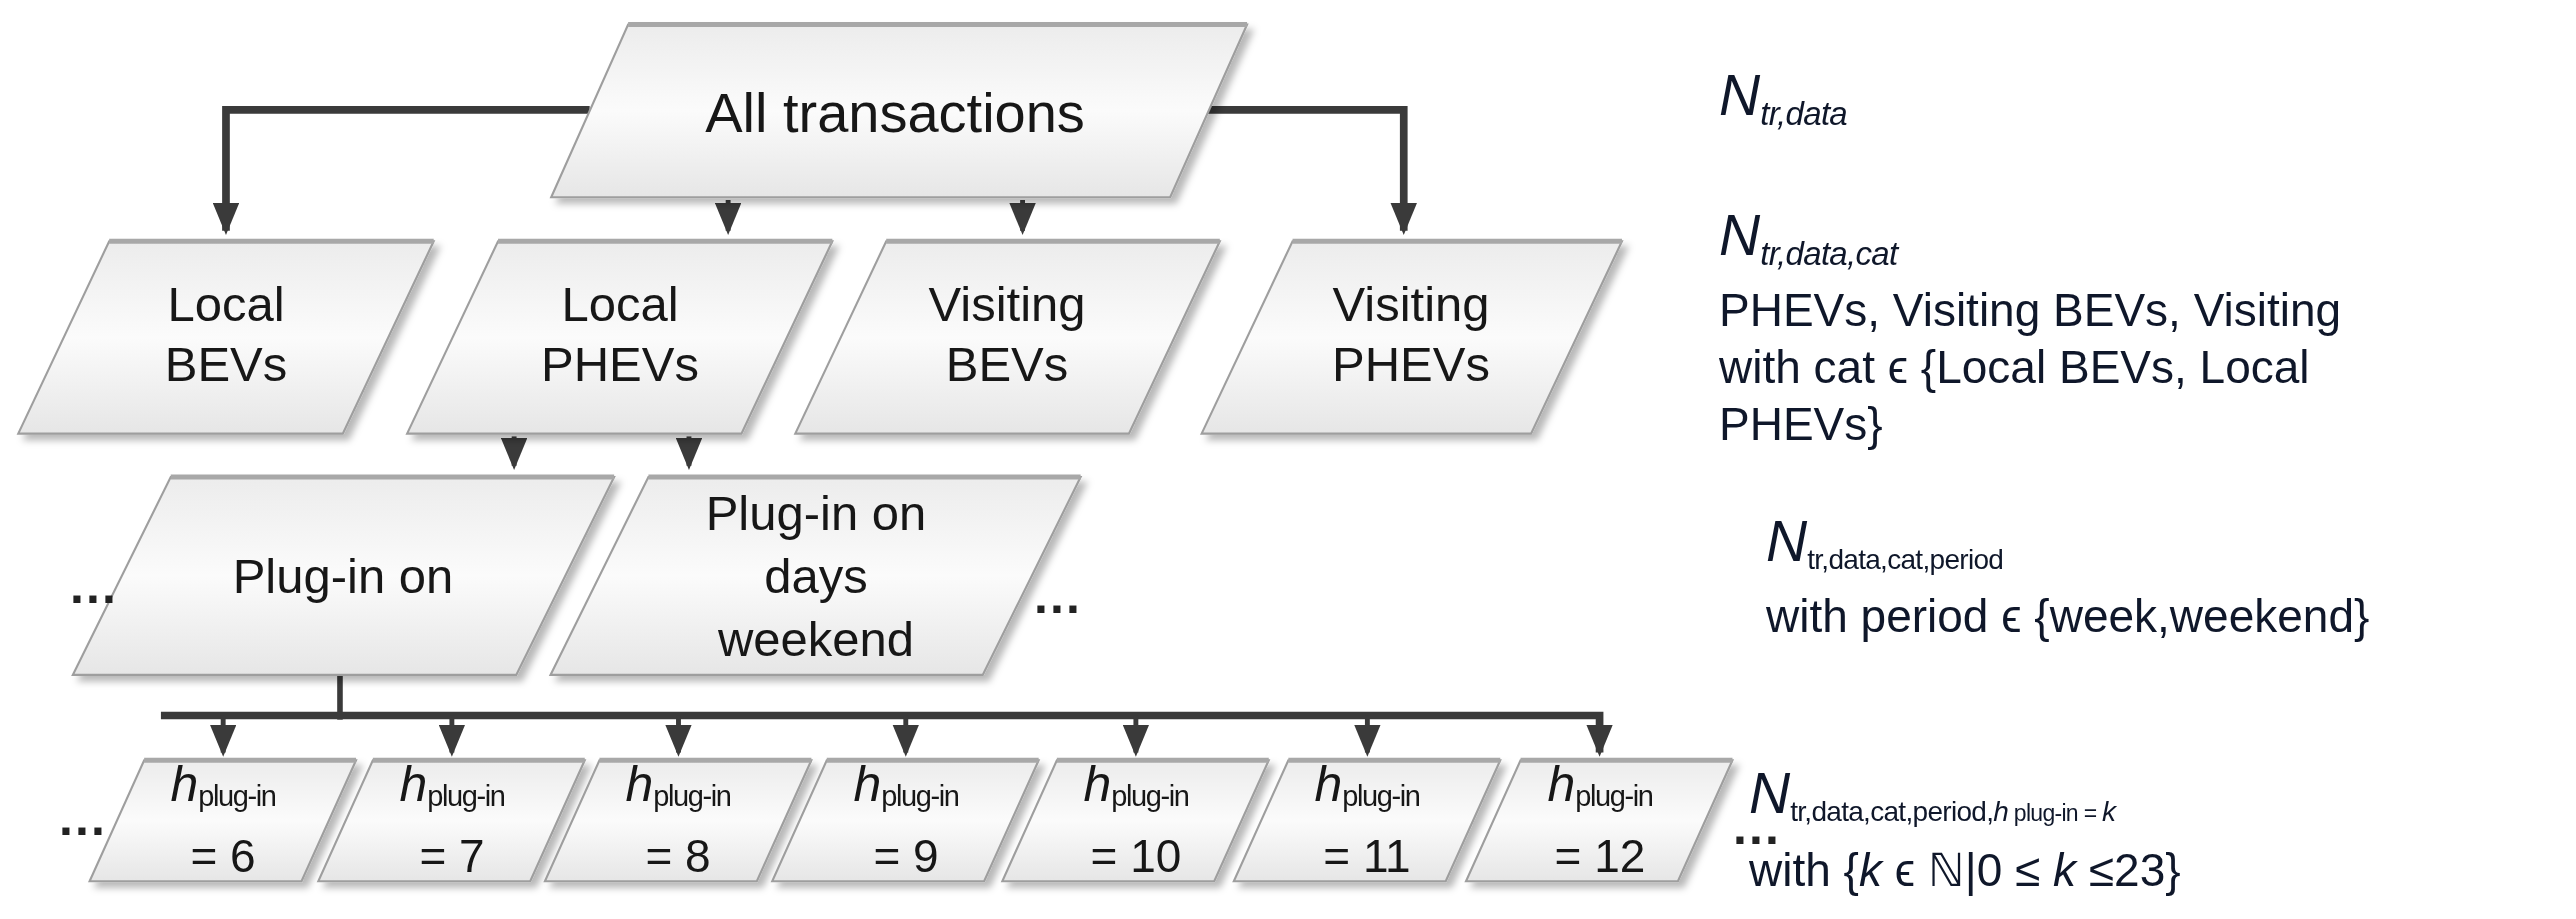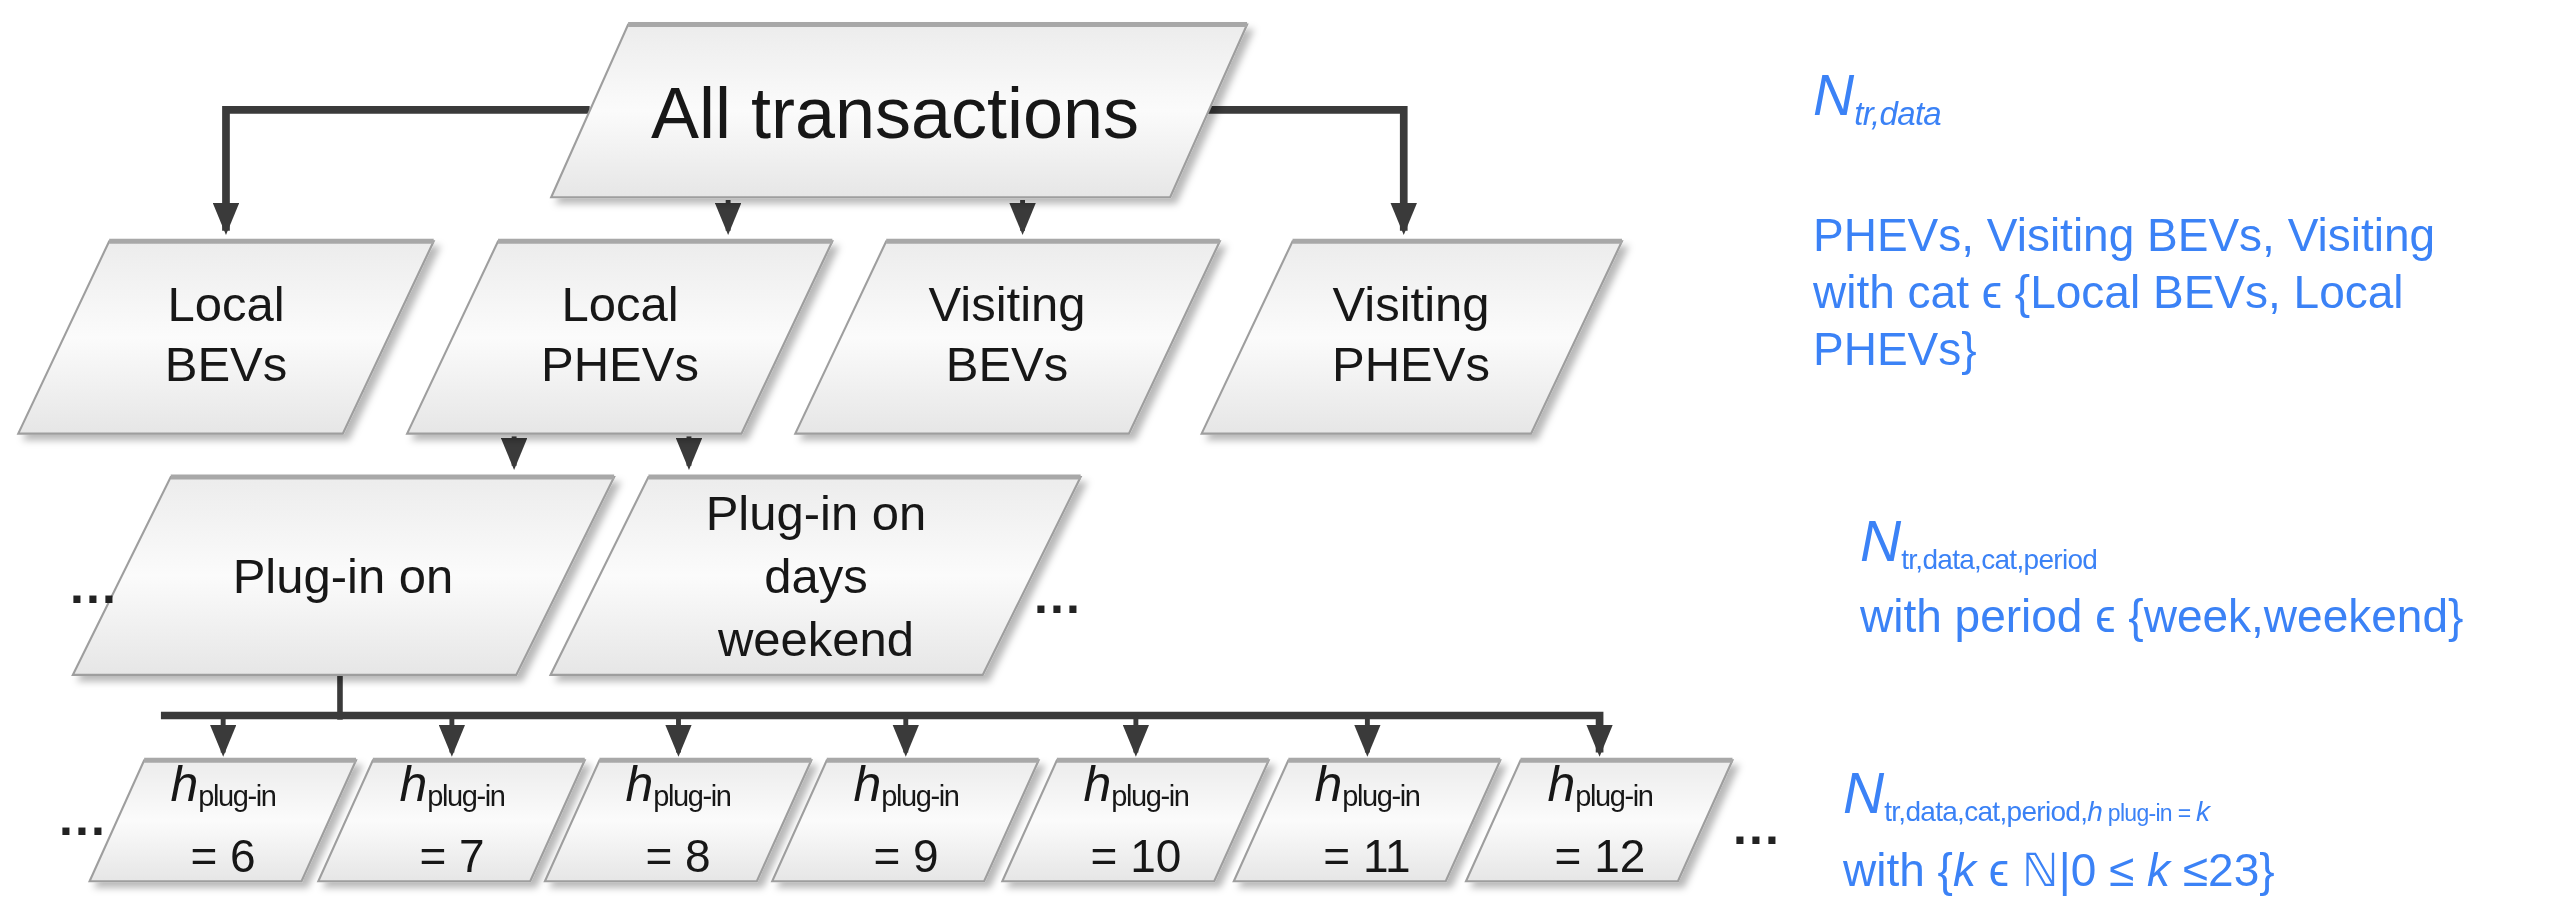--- a/index.html
+++ b/index.html
@@ -26,44 +26,44 @@
   
   .nlabel {
     position: absolute;
     transform: translate(-50%, -50%);
     text-align: center;
     white-space: nowrap;
     font-size: 49px;
     line-height: 60px;
     color: #171717;
   }
-  .nlabel.root { font-size: 72px; line-height: 56px; }
+  .nlabel.root { font-size: 56px; line-height: 56px; }
   .nlabel.p3 { line-height: 63px; }
 
   .nlabel.hour { font-size: 46px; line-height: 60px; }
   .nlabel.hour .hvar { font-style: italic; font-size: 50px; }
   .nlabel.hour .hsub { font-size: 29px; vertical-align: -4.9px; letter-spacing: -1.4px; }
 
   
   .dots {
     position: absolute;
     transform: translate(-50%, -50%);
     font-size: 50px;
     font-weight: 700;
     letter-spacing: 2.1px;
     color: #222222;
   }
 
   
   .ann {
     position: absolute;
-    left: 1813px;
+    left: 1719px;
     font-size: 46px;
     line-height: 57px;
-    color: #3b82f6;
+    color: #0f172a;
     white-space: nowrap;
   }
   .ann .nvar { font-style: italic; font-size: 57px; }
   .ann .sub-it { font-style: italic; font-size: 33px; vertical-align: -9.8px; letter-spacing: -0.7px; }
   .ann .sub-up { font-style: normal; font-size: 28px; vertical-align: -8.4px; letter-spacing: -0.7px; }
   .ann .sub-up i { font-style: italic; }
   .ann .subsub { font-size: 23px; }
   .ann i.kvar { font-style: italic; }
 </style>
 </head>
@@ -220,20 +220,21 @@
   <div class="dots" style="left:94px; top:586px;">...</div>
   <div class="dots" style="left:1058px; top:596px;">...</div>
   <div class="dots" style="left:83px; top:818px;">...</div>
   <div class="dots" style="left:1757px; top:827px;">...</div>
 
   <div class="ann" style="top:67px;">
     <div><span class="nvar">N</span><span class="sub-it">tr,data</span></div>
   </div>
 
   <div class="ann" style="top:207px;">
+    <div><span class="nvar">N</span><span class="sub-it">tr,data,cat</span></div>
     <div>PHEVs, Visiting BEVs, Visiting</div>
     <div>with cat ϵ {Local BEVs, Local</div>
     <div>PHEVs}</div>
   </div>
 
   <div class="ann" style="top:513px;margin-left:47px;">
     <div><span class="nvar">N</span><span class="sub-up">tr,data,cat,period</span></div>
     <div>with period ϵ {week,weekend}</div>
   </div>
 

